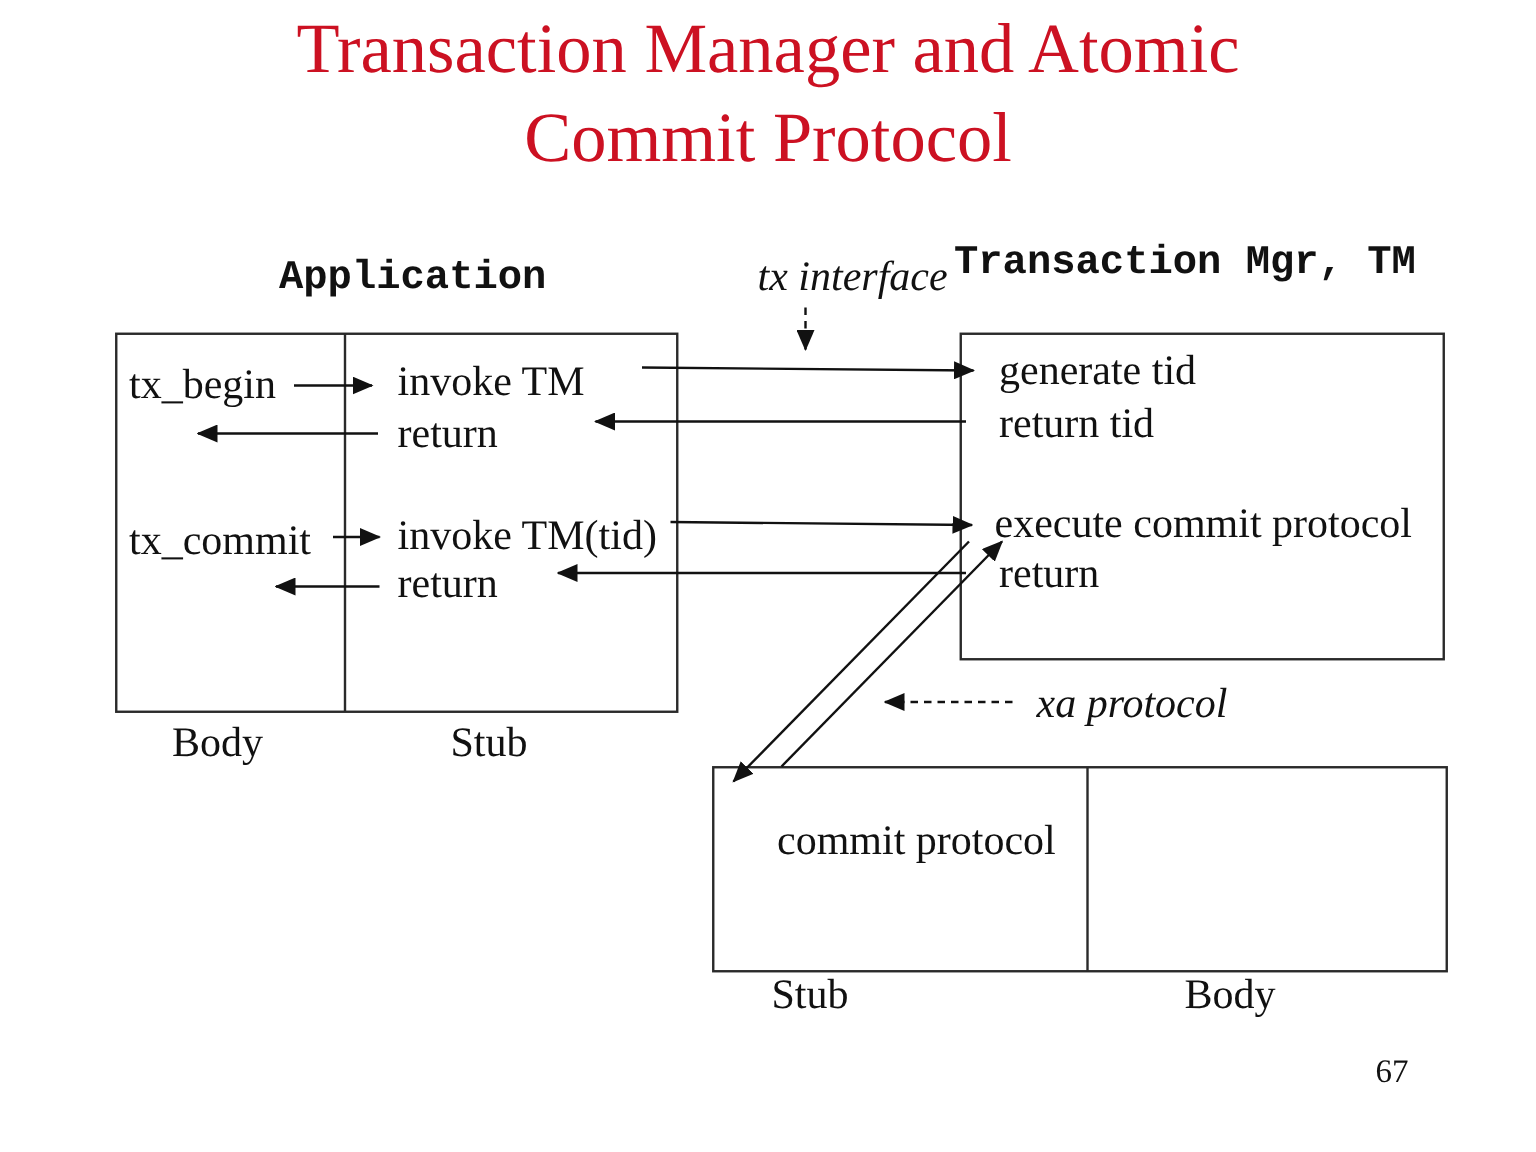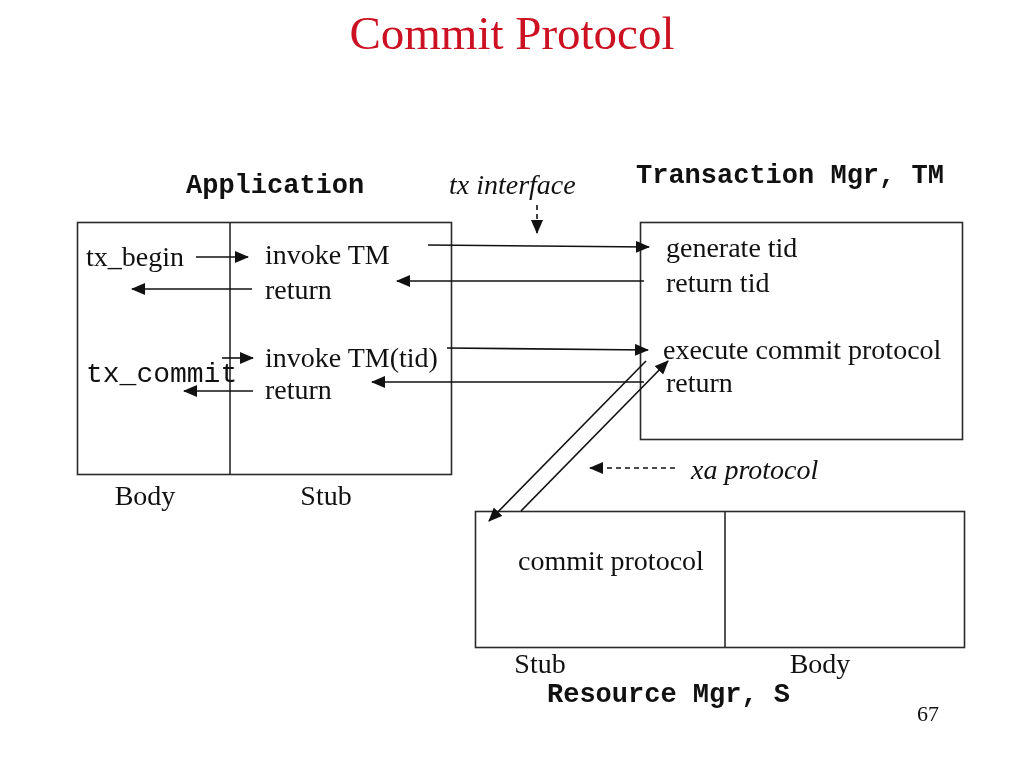--- a/index.html
+++ b/index.html
@@ -20,20 +20,21 @@
   .center { text-align:center; }
   .pagenum { font-size:22px; }
   svg.canvas { position:absolute; left:0; top:0; }
 </style>
 </head>
 <body>
 
 <div class="slide">
 
   <div class="title">
+    <div>Transaction Manager and Atomic</div>
     <div>Commit Protocol</div>
   </div>
 
   <svg class="canvas" width="1024" height="768" viewBox="0 0 1024 768">
     <defs>
       <marker id="ah" markerUnits="userSpaceOnUse" markerWidth="14" markerHeight="12" refX="13" refY="6" orient="auto">
         <path d="M0,0 L14,6 L0,12 z" fill="#111"></path>
       </marker>
     </defs>
 
@@ -59,39 +60,38 @@
 
       <line x1="521" y1="511" x2="668" y2="361" marker-end="url(#ah)"></line>
       <line x1="646" y1="361" x2="489" y2="521" marker-end="url(#ah)"></line>
 
       <line x1="537" y1="205" x2="537" y2="233" stroke-dasharray="5,4" marker-end="url(#ah)"></line>
       <line x1="675" y1="468" x2="590" y2="468" stroke-dasharray="5,4" marker-end="url(#ah)"></line>
     </g>
   </svg>
 
   <div class="t bold center" style="left:186px; top:172px; width:150px;">Application</div>
-  <div class="t italic" style="left:449px; top:170px;">tx interface</div>
+  <div class="t italic" style="left:505px; top:170px;">tx interface</div>
   <div class="t bold" style="left:636px; top:162px;">Transaction Mgr, TM</div>
 
   <div class="t" style="left:86px;  top:242px;">tx_begin</div>
   <div class="t" style="left:265px; top:240px;">invoke TM</div>
   <div class="t" style="left:265px; top:275px;">return</div>
-  <div class="t" style="left:86px;  top:360px;font-family:Liberation Mono, monospace;">tx_commit</div>
+  <div class="t" style="left:86px;  top:346px;">tx_commit</div>
   <div class="t" style="left:265px; top:343px;">invoke TM(tid)</div>
   <div class="t" style="left:265px; top:375px;">return</div>
   <div class="t center" style="left:105px; top:481px; width:80px;">Body</div>
   <div class="t center" style="left:286px; top:481px; width:80px;">Stub</div>
 
   <div class="t" style="left:666px; top:268px;">return tid</div>
   <div class="t" style="left:666px; top:233px;">generate tid</div>
   <div class="t" style="left:663px; top:335px;">execute commit protocol</div>
   <div class="t" style="left:666px; top:368px;">return</div>
 
   <div class="t italic" style="left:691px; top:455px;">xa protocol</div>
 
   <div class="t" style="left:518px; top:546px;">commit protocol</div>
   <div class="t center" style="left:500px; top:649px; width:80px;">Stub</div>
   <div class="t center" style="left:780px; top:649px; width:80px;">Body</div>
-  <div class="t bold center" style="left:547px; top:681px; width:180px;">Resource Mgr, S</div>
 
   <div class="t pagenum center" style="left:908px; top:702px; width:40px;">67</div>
 
 </div>
 
 </body></html>

